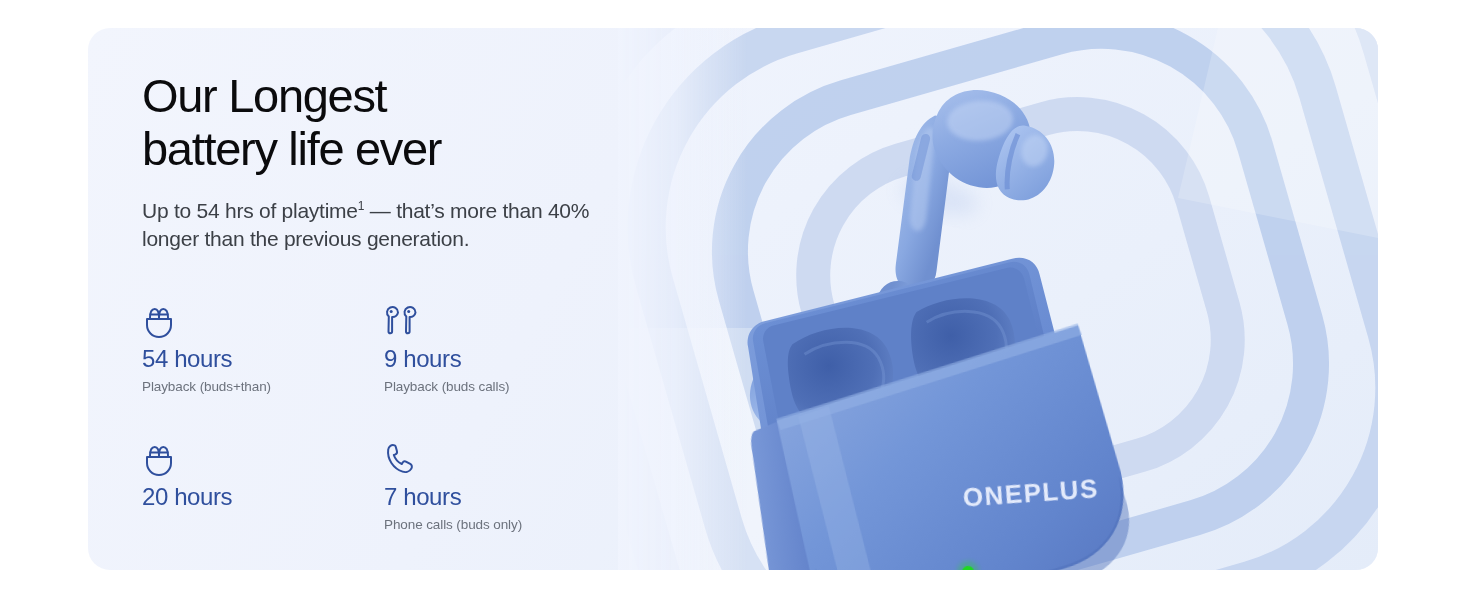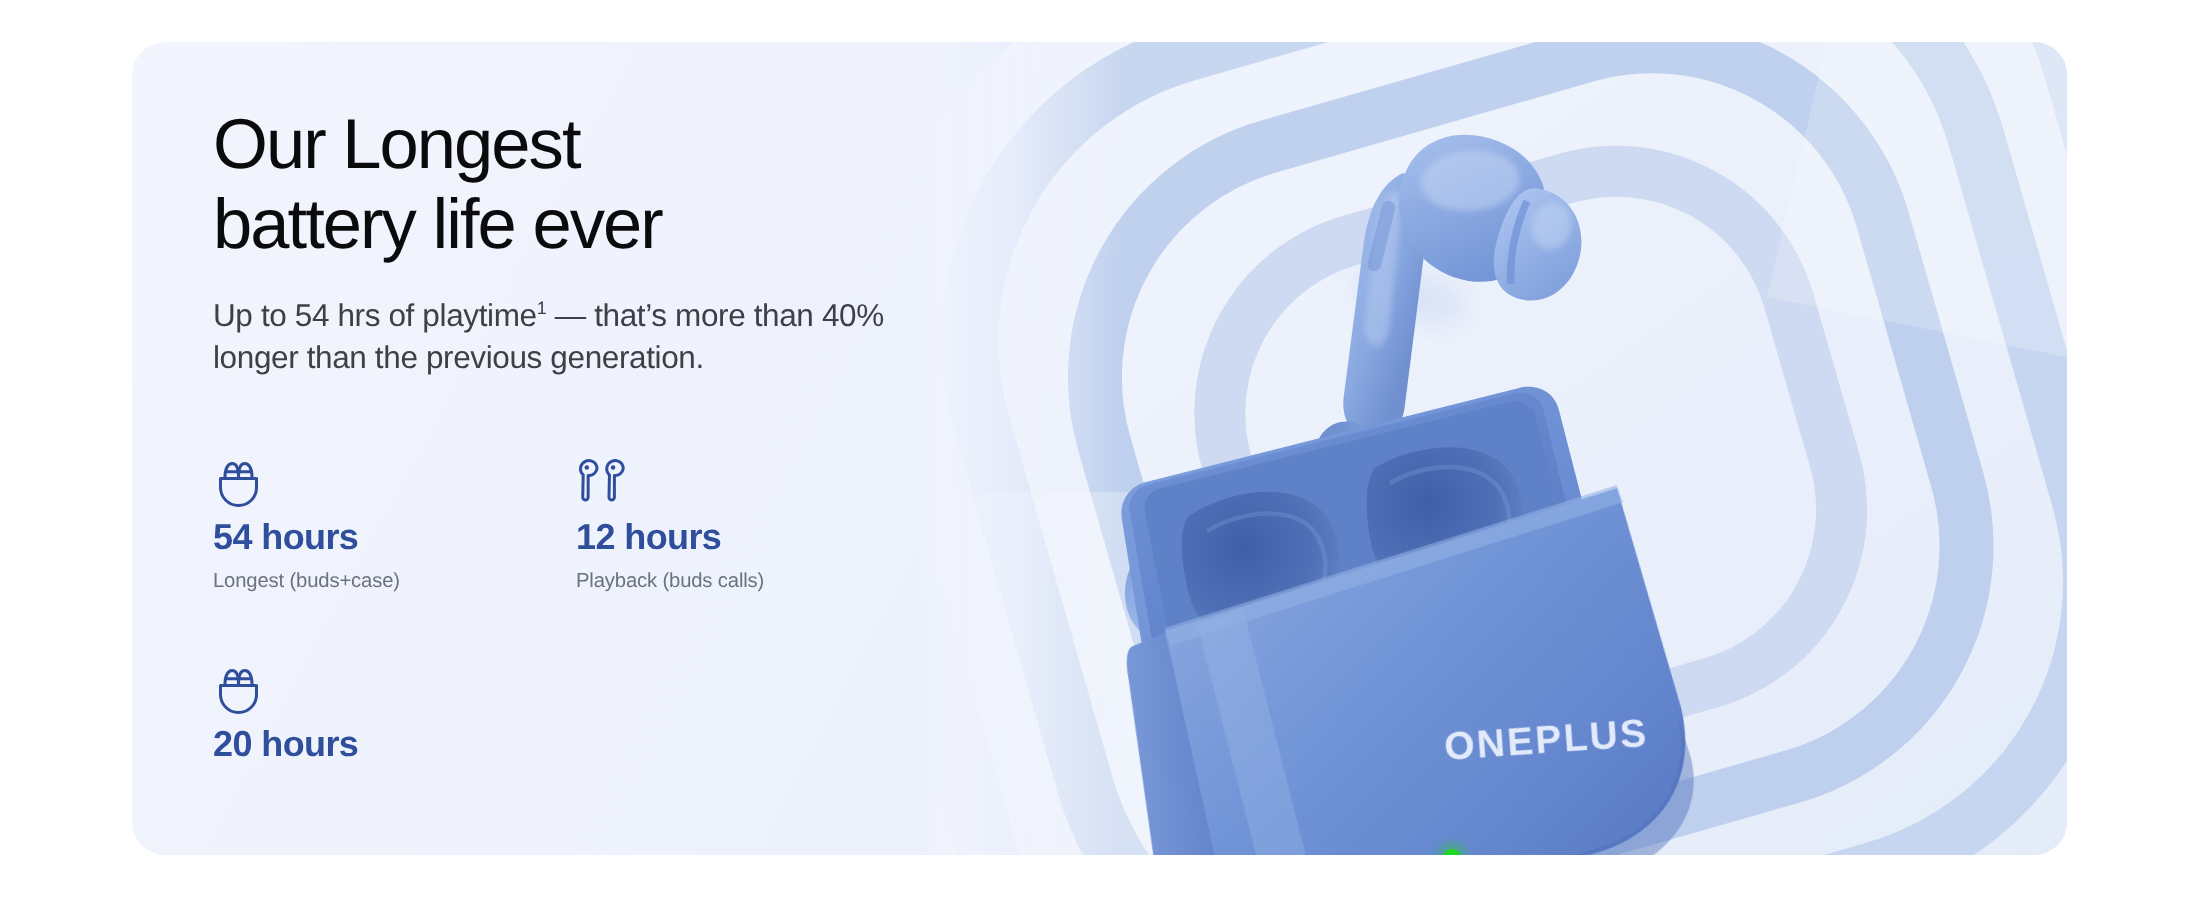--- a/index.html
+++ b/index.html
@@ -84,21 +84,21 @@
   .stat-icon {
     height: 38px;
     display: flex;
     align-items: flex-end;
     margin-bottom: 8px;
   }
   .stat-icon svg { display: block; }
 
   .stat-value {
     font-size: 24px;
-    font-weight: 700;
+    font-weight: 400;
     color: #2f4f9d;
     letter-spacing: -0.4px;
     line-height: 1.1;
     margin: 0 0 7px 0;
   }
   .stat-label {
     font-size: 13.5px;
     color: #6c727d;
     letter-spacing: -0.1px;
     line-height: 1.2;
@@ -286,45 +286,54 @@
         <div class="stat-icon">
           <svg width="34" height="36" viewBox="0 0 34 36" fill="none" stroke="#2f4f9d" stroke-width="2" stroke-linecap="round" stroke-linejoin="round">
             <path d="M5 17 h24 v6 a12 12 0 0 1 -12 12 a12 12 0 0 1 -12 -12 z"></path>
             <path d="M8 16 c0 -6 2.2 -9 4.8 -9 c2.6 0 4.2 3 4.2 9"></path>
             <path d="M17 16 c0 -6 1.6 -9 4.2 -9 c2.6 0 4.8 3 4.8 9"></path>
             <path d="M8.5 12.5 h8"></path>
             <path d="M17.5 12.5 h8"></path>
           </svg>
         </div>
         <p class="stat-value">54 hours</p>
-        <p class="stat-label">Longest (buds+case)</p>
+        <p class="stat-label">Playback (buds+than)</p>
       </div>
 
       <div class="stat">
         <div class="stat-icon">
           <svg width="36" height="34" viewBox="0 0 36 34" fill="none" stroke="#2f4f9d" stroke-width="2" stroke-linecap="round" stroke-linejoin="round">
             <path d="M14 8.5 a5.5 5.5 0 1 0 -9.2 4.1 L4.5 27.5 a1.8 1.8 0 0 0 3.6 0 L8.1 13 A5.5 5.5 0 0 0 14 8.5 z"></path>
             <circle cx="7.2" cy="7.6" r="1.5" fill="#2f4f9d" stroke="none"></circle>
             <path d="M31.5 8.5 a5.5 5.5 0 1 0 -9.2 4.1 L22 27.5 a1.8 1.8 0 0 0 3.6 0 L25.6 13 A5.5 5.5 0 0 0 31.5 8.5 z"></path>
             <circle cx="24.7" cy="7.6" r="1.5" fill="#2f4f9d" stroke="none"></circle>
           </svg>
         </div>
-        <p class="stat-value">12 hours</p>
+        <p class="stat-value">9 hours</p>
         <p class="stat-label">Playback (buds calls)</p>
       </div>
 
       <div class="stat">
         <div class="stat-icon">
           <svg width="34" height="36" viewBox="0 0 34 36" fill="none" stroke="#2f4f9d" stroke-width="2" stroke-linecap="round" stroke-linejoin="round">
             <path d="M5 17 h24 v6 a12 12 0 0 1 -12 12 a12 12 0 0 1 -12 -12 z"></path>
             <path d="M8 16 c0 -6 2.2 -9 4.8 -9 c2.6 0 4.2 3 4.2 9"></path>
             <path d="M17 16 c0 -6 1.6 -9 4.2 -9 c2.6 0 4.8 3 4.8 9"></path>
             <path d="M8.5 12.5 h8"></path>
             <path d="M17.5 12.5 h8"></path>
           </svg>
         </div>
         <p class="stat-value">20 hours</p>
       </div>
 
+      <div class="stat">
+        <div class="stat-icon">
+          <svg width="34" height="34" viewBox="0 0 34 34" fill="none" stroke="#2f4f9d" stroke-width="2" stroke-linecap="round" stroke-linejoin="round">
+            <path d="M10.6 3.4 C7.6 2.2 4.6 4.4 4.2 7.6 C3 17 9.2 26.4 18.6 29.6 C22 30.8 25.6 29.4 27.4 26.4 C28.4 24.8 27.8 22.8 26.2 21.9 L22.4 19.8 C21 19 19.2 19.5 18.4 20.9 L17.8 22 C14 20.2 11.1 17 9.8 13 L11 12.6 C12.5 12.1 13.3 10.5 12.9 9 L11.8 5 C11.6 4.3 11.2 3.7 10.6 3.4 Z"></path>
+          </svg>
+        </div>
+        <p class="stat-value">7 hours</p>
+        <p class="stat-label">Phone calls (buds only)</p>
+      </div>
 
     </div>
   </div>
 </div>
 
 </body></html>

